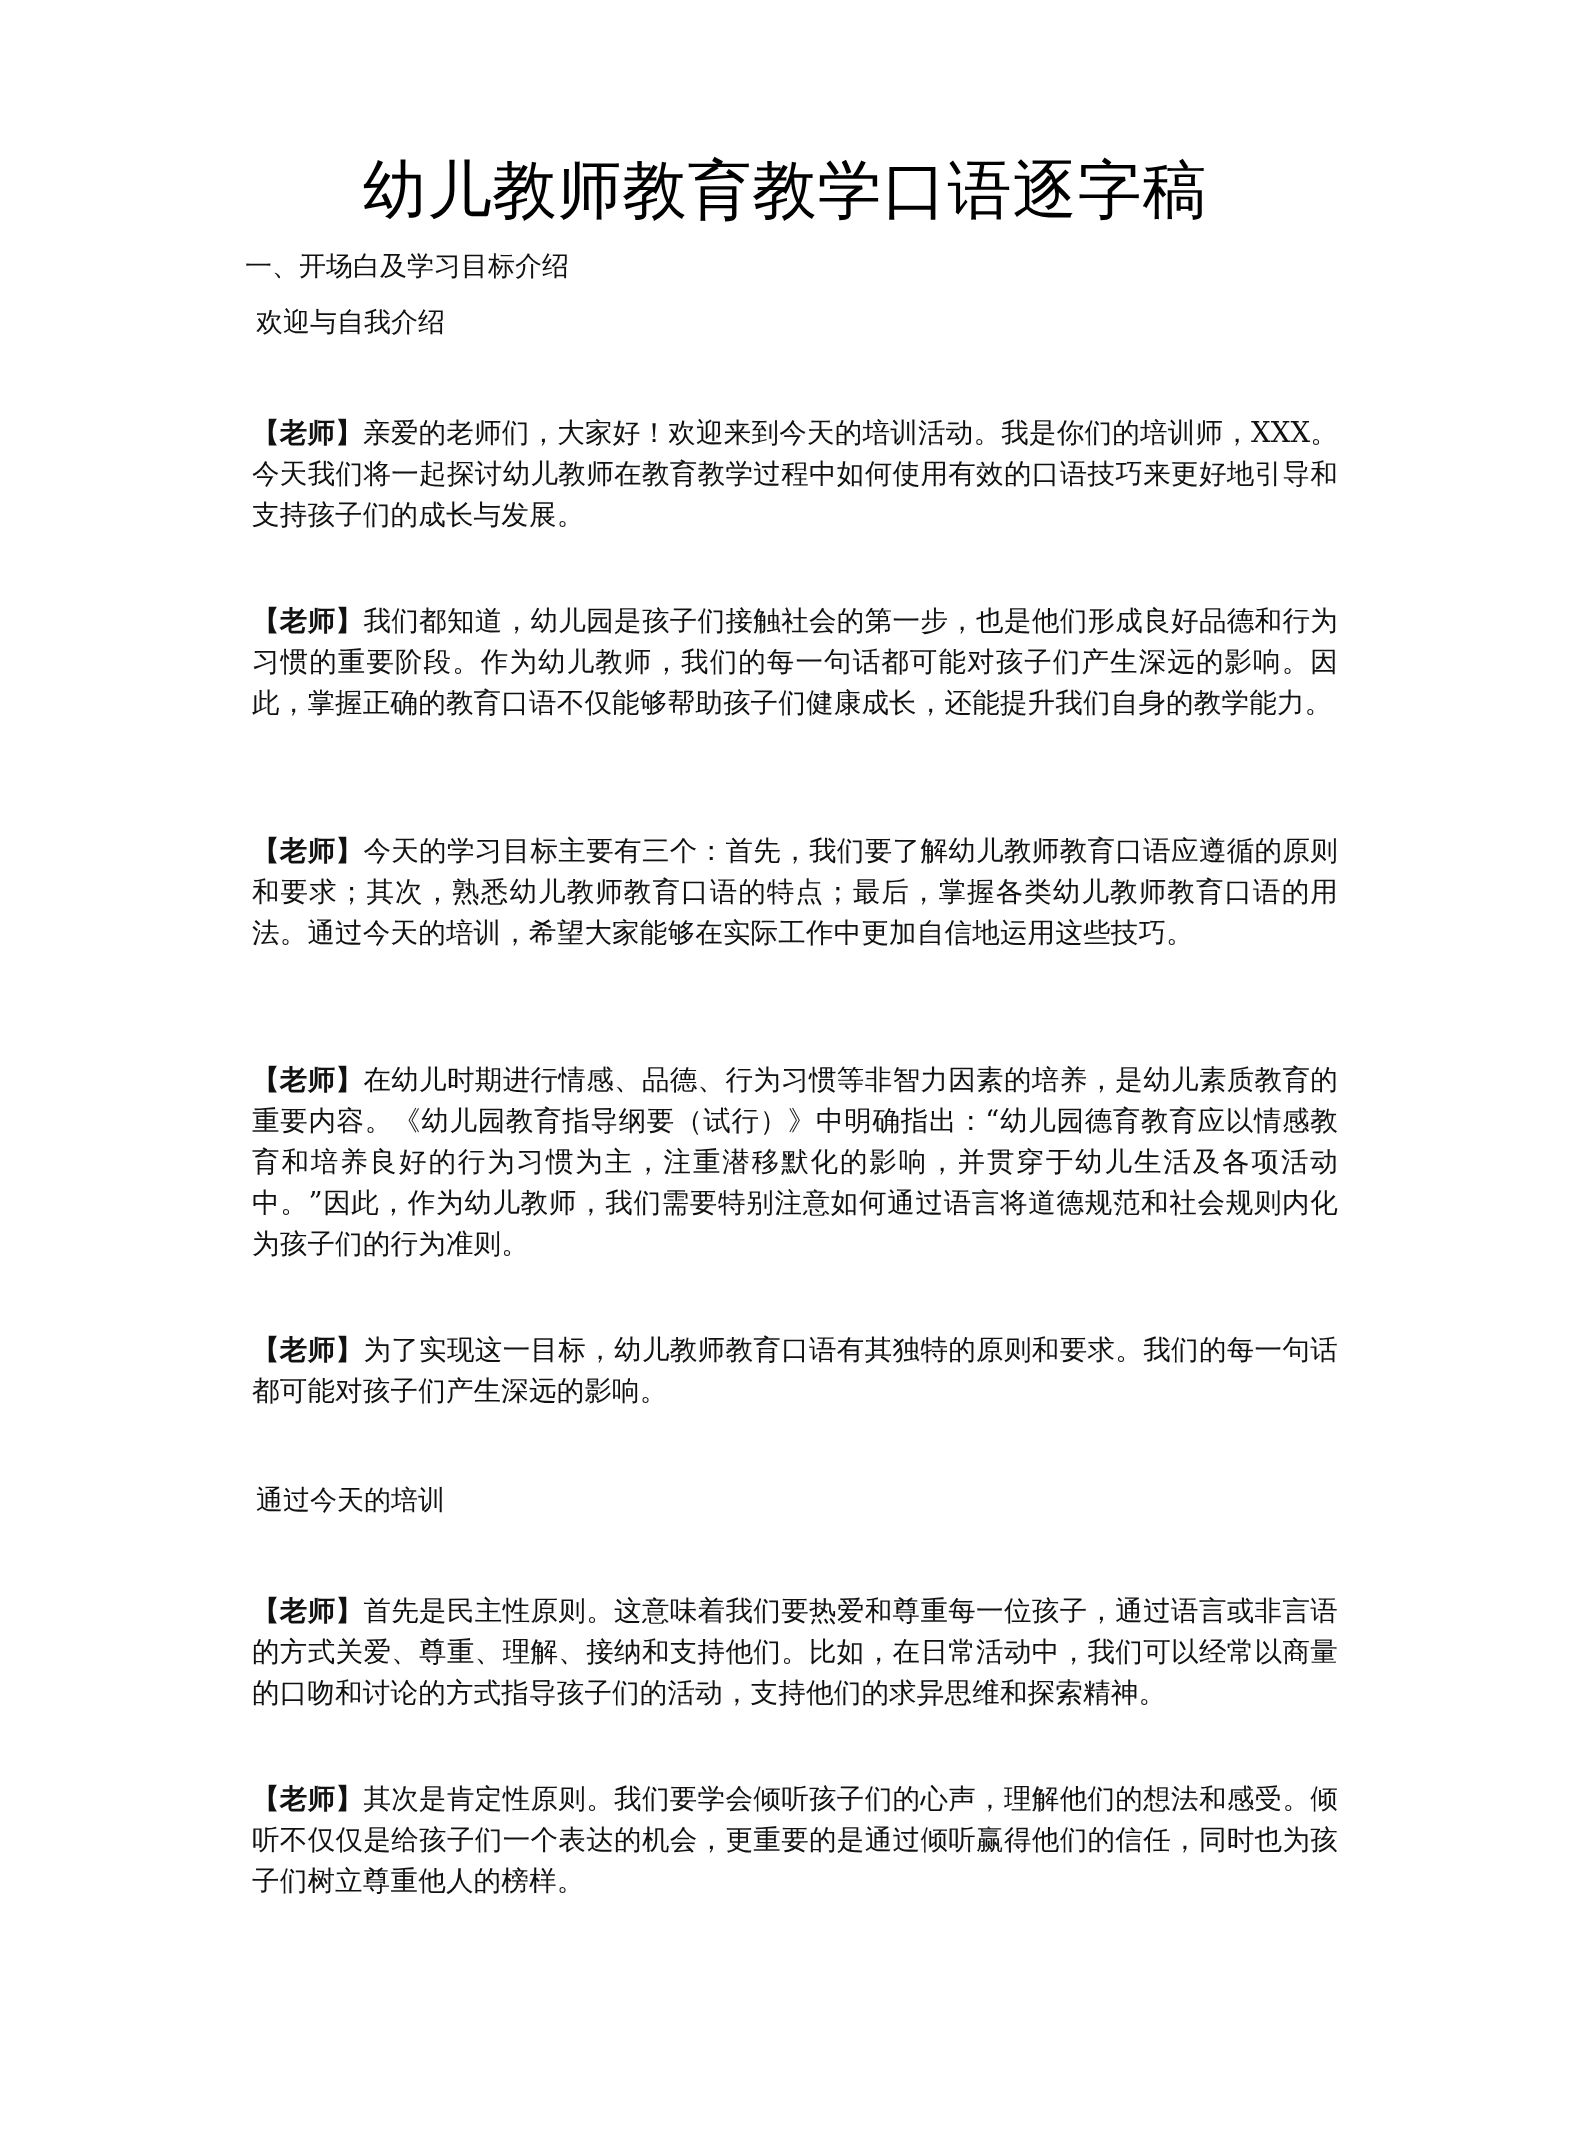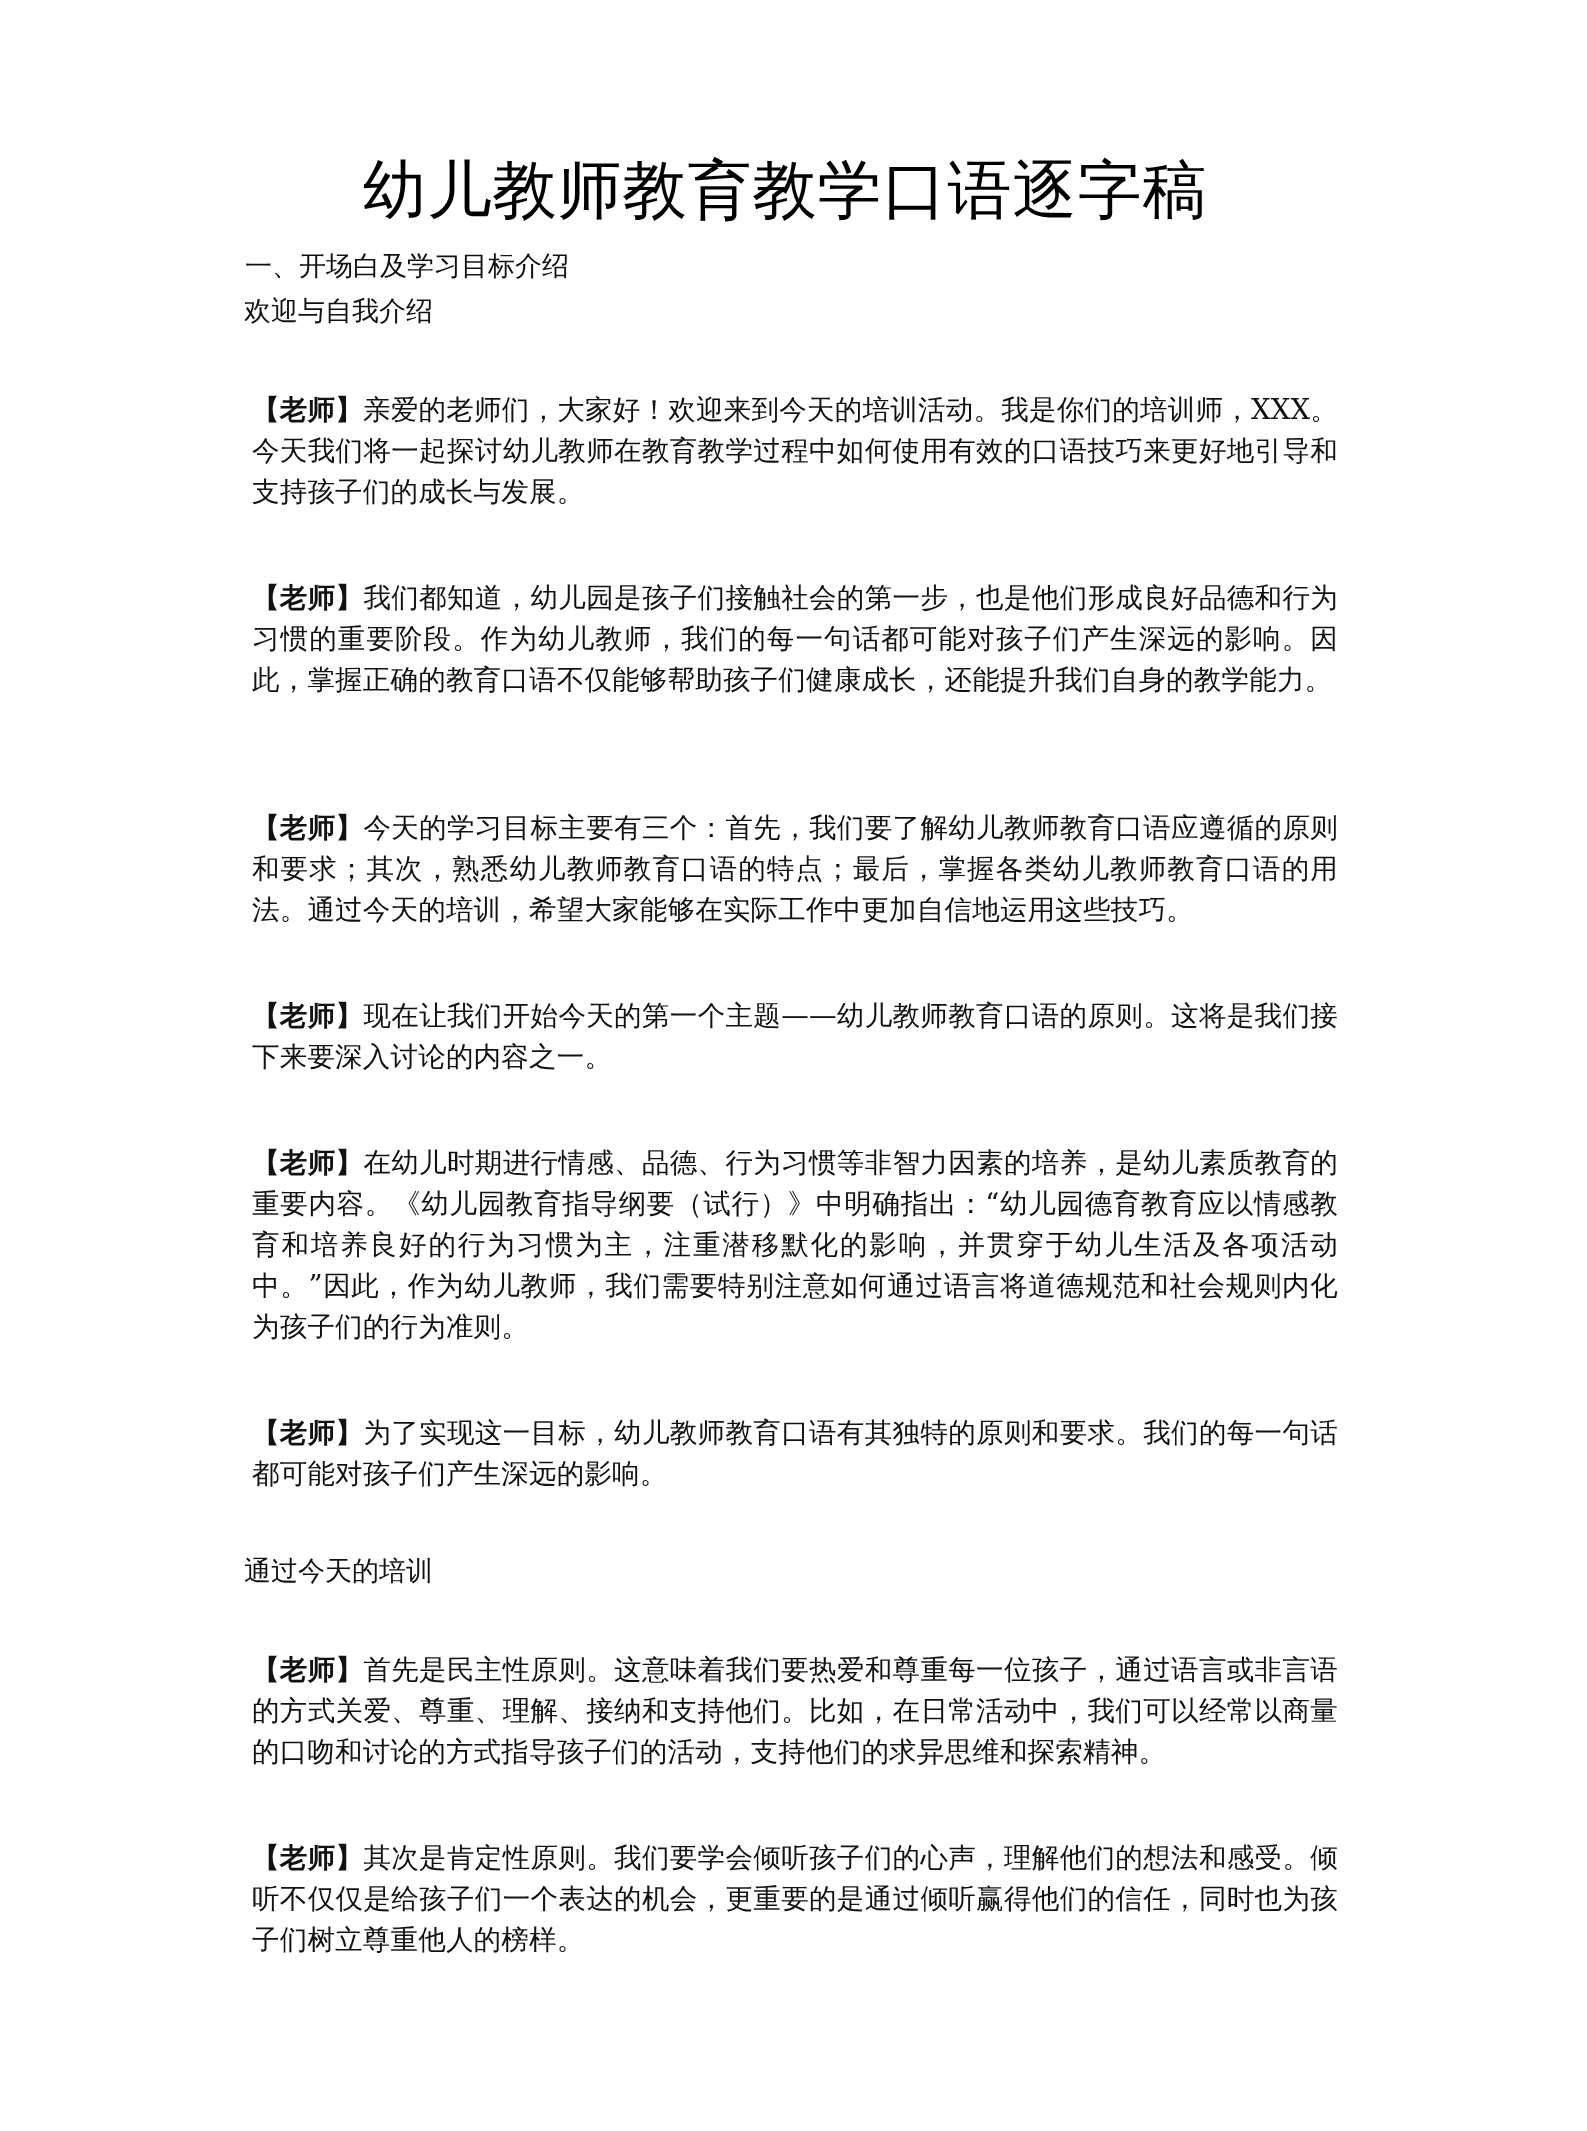--- a/index.html
+++ b/index.html
@@ -32,21 +32,21 @@
   }
   .section-heading {
     font-size: 27px;
     line-height: 40px;
     margin: 5px;
     font-weight: normal;
   }
   .sub-heading {
     font-size: 27px;
     line-height: 40px;
-    margin: 4px;
+    margin: 16px;
     font-weight: normal;
   }
   .para {
     font-size: 27.5px;
     line-height: 41px;
     margin: 12px;
     text-align: justify;
     letter-spacing: 0.2px;
   }
   .speaker {
@@ -66,21 +66,20 @@
   <h3 class="sub-heading">欢迎与自我介绍</h3>
   <div class="gap-after-sub"></div>
   <p class="para"><span class="speaker">【老师】</span><span>亲爱的老师们，大家好！欢迎来到今天的培训活动。我是你们的培训师，XXX。今天我们将一起探讨幼儿教师在教育教学过程中如何使用有效的口语技巧来更好地引导和支持孩子们的成长与发展。</span></p>
   <div class="gap-para"></div>
   <p class="para"><span class="speaker">【老师】</span><span>我们都知道，幼儿园是孩子们接触社会的第一步，也是他们形成良好品德和行为习惯的重要阶段。作为幼儿教师，我们的每一句话都可能对孩子们产生深远的影响。因此，掌握正确的教育口语不仅能够帮助孩子们健康成长，还能提升我们自身的教学能力。</span></p>
   <div class="gap-para"></div>
 
   <div class="gap-after-sub"></div>
   <p class="para"><span class="speaker">【老师】</span><span>今天的学习目标主要有三个：首先，我们要了解幼儿教师教育口语应遵循的原则和要求；其次，熟悉幼儿教师教育口语的特点；最后，掌握各类幼儿教师教育口语的用法。通过今天的培训，希望大家能够在实际工作中更加自信地运用这些技巧。</span></p>
   <div class="gap-para"></div>
-  <p class="para"><span class="speaker">【老师】</span><span>现在让我们开始今天的第一个主题——幼儿教师教育口语的原则。这将是我们接下来要深入讨论的内容之一。</span></p>
   <div class="gap-para"></div>
   <p class="para"><span class="speaker">【老师】</span><span>在幼儿时期进行情感、品德、行为习惯等非智力因素的培养，是幼儿素质教育的重要内容。《幼儿园教育指导纲要（试行）》中明确指出：“幼儿园德育教育应以情感教育和培养良好的行为习惯为主，注重潜移默化的影响，并贯穿于幼儿生活及各项活动中。”因此，作为幼儿教师，我们需要特别注意如何通过语言将道德规范和社会规则内化为孩子们的行为准则。</span></p>
   <div class="gap-para"></div>
   <p class="para"><span class="speaker">【老师】</span><span>为了实现这一目标，幼儿教师教育口语有其独特的原则和要求。我们的每一句话都可能对孩子们产生深远的影响。</span></p>
   <div class="gap-para"></div>
 
   <h3 class="sub-heading">通过今天的培训</h3>
   <div class="gap-after-sub"></div>
   <p class="para"><span class="speaker">【老师】</span><span>首先是民主性原则。这意味着我们要热爱和尊重每一位孩子，通过语言或非言语的方式关爱、尊重、理解、接纳和支持他们。比如，在日常活动中，我们可以经常以商量的口吻和讨论的方式指导孩子们的活动，支持他们的求异思维和探索精神。</span></p>
   <div class="gap-para"></div>

